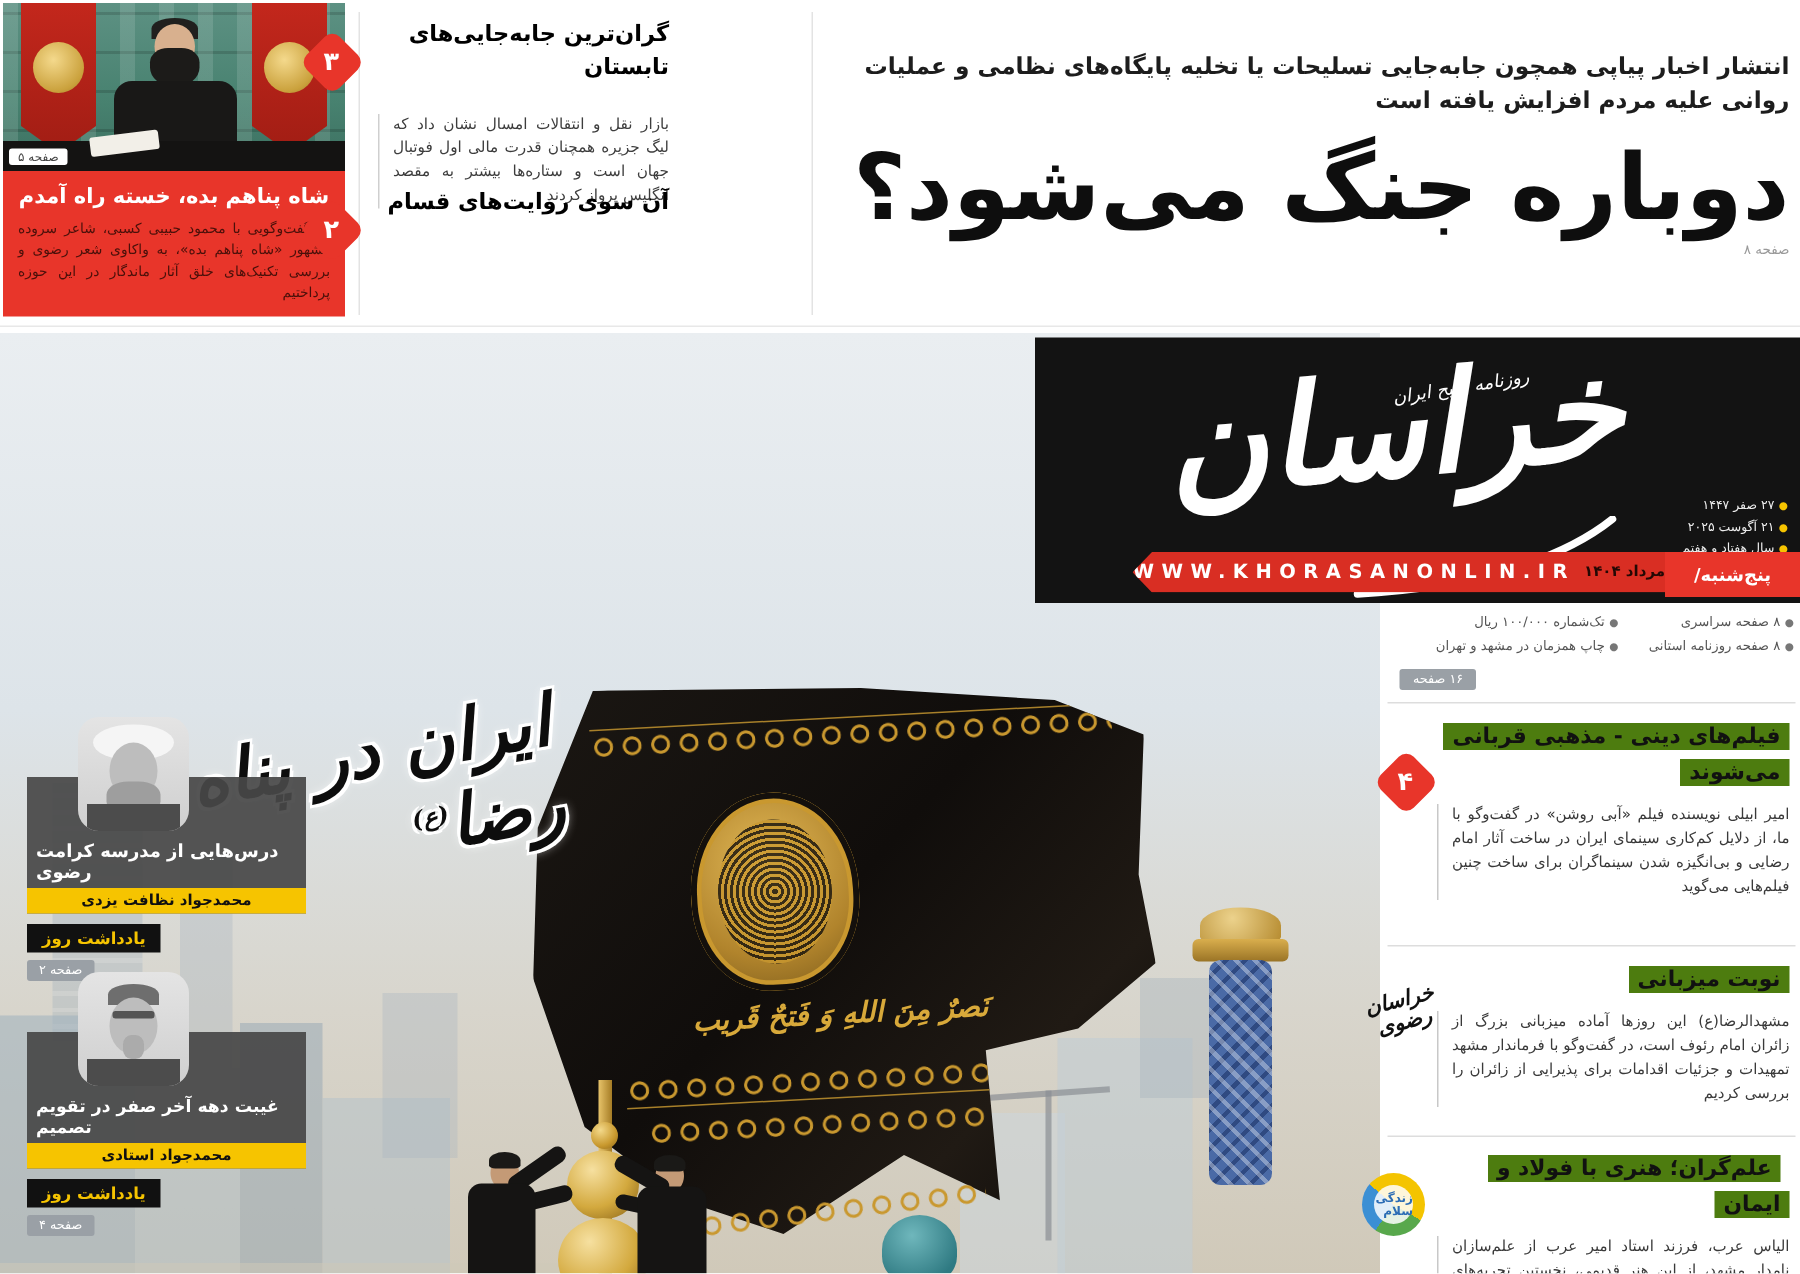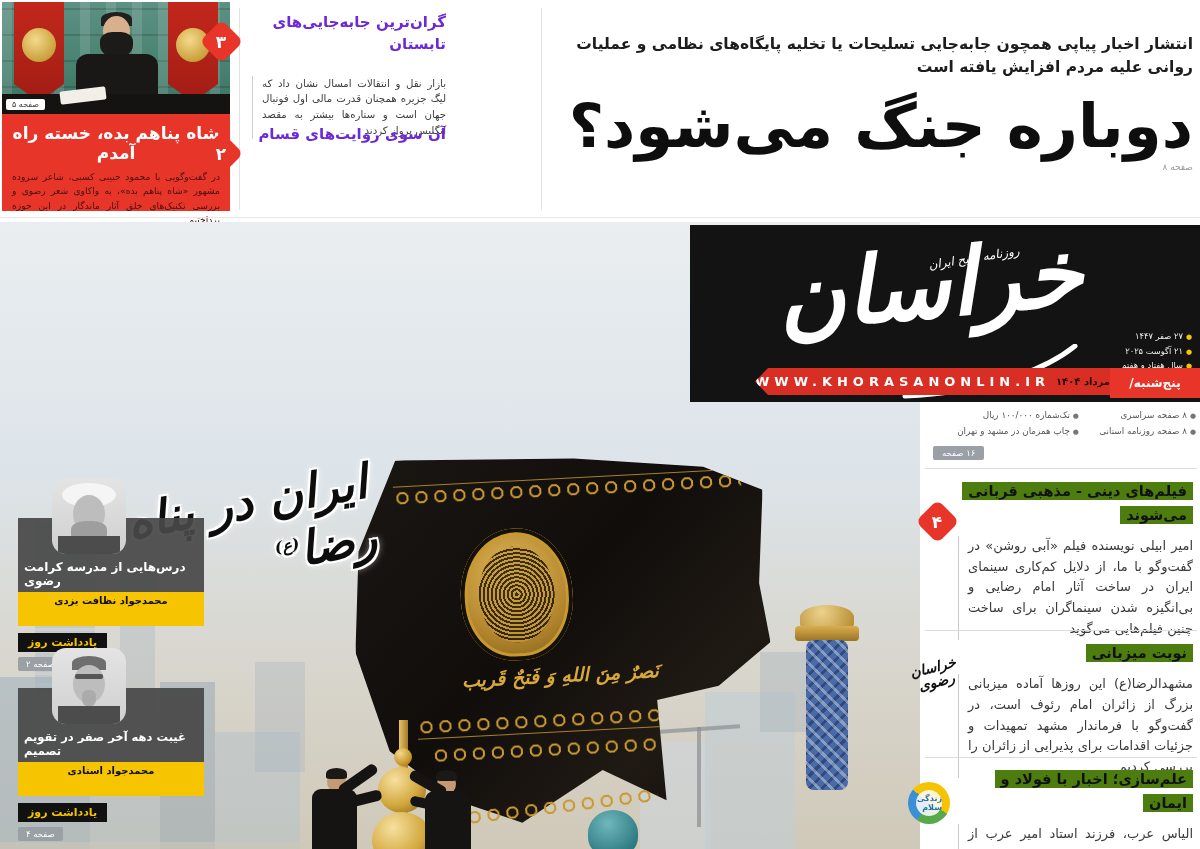--- a/index.html
+++ b/index.html
@@ -21,28 +21,28 @@
   .mhead{position:absolute;left:101px;top:14px;width:27px;height:30px;border-radius:50%;background:#d8b08e;}
   .mhair{position:absolute;left:99px;top:10px;width:31px;height:14px;border-radius:50% 50% 0 0;background:#20201e;}
   .mbeard{position:absolute;left:98px;top:30px;width:33px;height:26px;border-radius:40% 40% 55% 55%;background:#1c1b19;}
   .mbody{position:absolute;left:74px;top:52px;width:82px;height:42px;border-radius:12px 12px 0 0;background:#191817;}
   .mdesk{position:absolute;left:0;bottom:0;width:100%;height:20px;background:#141312;}
   .mbook{position:absolute;left:58px;bottom:12px;width:46px;height:13px;background:#f2efe8;
       transform:rotate(-7deg);border-radius:2px;}
   .page-label{position:absolute;left:4px;bottom:4px;background:#fff;color:#444;font-size:8px;
       padding:1px 6px;border-radius:2px;}
   .topcard-red{width:100%;height:97px;background:#e8352a;padding:9px 10px 6px;box-sizing:border-box;text-align:center;}
-  .topcard-title{color:#fff;font-weight:bold;font-size:17px;direction:rtl;}
+  .topcard-title{color:#fff;font-weight:bold;font-size:14px;direction:rtl;}
   .topcard-body{margin-top:7px;color:#49100a;font-size:9.2px;line-height:1.55;direction:rtl;text-align:justify;}
   .teaser{position:absolute;left:252px;width:238px;direction:rtl;padding-left:0;}
   .teaser .diamond{position:absolute;left:-46px;top:14px;}
   .diamond{width:31px;height:31px;background:#e8352a;border-radius:7px;transform:rotate(45deg);
       display:flex;align-items:center;justify-content:center;}
   .diamond span{transform:rotate(-45deg);color:#fff;font-weight:bold;font-size:17px;}
-  .teaser-title{font-weight:bold;font-size:15px;color:#6d28d9;line-height:1.45;text-align:right;padding-right:44px;}
+  .teaser-title{font-weight:bold;font-size:15px;color:#000000;line-height:1.45;text-align:right;padding-right:44px;}
   .teaser-body{margin-top:20px;font-size:10.2px;color:#3d3d3d;line-height:1.55;text-align:justify;
       border-left:1px solid #cfcfcf;padding-left:9px;padding-right:44px;}
   .lead{position:absolute;left:552px;top:33px;width:641px;direction:rtl;text-align:right;}
   .lead-kicker{font-size:15.5px;font-weight:600;color:#1d1d1d;line-height:1.5;}
   .lead-headline{margin-top:14px;font-size:61px;font-weight:900;color:#0e0e0e;letter-spacing:-1px;line-height:1.05;}
   .lead-page{margin-top:4px;font-size:9px;color:#999;text-align:right;}
   
   .photo-block{position:absolute;left:0;top:222px;width:920px;height:627px;overflow:hidden;
       background:linear-gradient(180deg,#eaeef1 0%,#dde4e9 40%,#d8d5cc 72%,#d0c9b9 100%);}
   .bld{position:absolute;background:#a8b5bf;}
@@ -93,21 +93,21 @@
       font-size:47px;color:#0d0d0d;line-height:1.2;
       text-shadow:-2px -2px 0 #fff,2px -2px 0 #fff,-2px 2px 0 #fff,2px 2px 0 #fff,0 0 8px rgba(255,255,255,.9);}
   .callig sup{font-size:16px;vertical-align:super;}
   
   .note{position:absolute;left:18px;width:186px;}
   .note-avatar{position:absolute;left:34px;top:0;width:74px;height:76px;border-radius:14px;overflow:hidden;
       background:linear-gradient(180deg,#e4e4e4,#cfcfcf);z-index:2;}
   .note-panel{position:relative;margin-top:40px;background:rgba(72,72,72,.93);padding:40px 6px 0;box-sizing:border-box;}
   .note-title{color:#fff;font-weight:bold;font-size:12px;text-align:left;direction:rtl;padding:2px 0 4px;}
   .note-author{background:#f6c400;color:#101010;font-size:10px;font-weight:bold;text-align:center;
-      height:34px;line-height:17px;direction:rtl;margin:0 -6px;}
+      height:17px;line-height:17px;direction:rtl;margin:0 -6px;}
   .note-chip{display:inline-block;background:#111;color:#f6c400;font-weight:bold;font-size:11px;
       padding:3px 10px;margin-top:7px;direction:rtl;}
   .note-page{display:block;width:max-content;background:#9aa0a6;color:#fff;font-size:8.5px;
       padding:2px 8px;border-radius:2px;margin-top:5px;}
   .turban{position:absolute;left:10px;top:5px;width:54px;height:24px;border-radius:50%;background:#f5f5f5;}
   .face-g{position:absolute;left:21px;top:17px;width:32px;height:38px;border-radius:50%;background:#bdbdbd;}
   .beard-g{position:absolute;left:19px;top:43px;width:36px;height:22px;border-radius:40%;background:#9e9e9e;}
   .robe-g{position:absolute;left:6px;top:58px;width:62px;height:20px;background:#4c4c4c;}
   .hair-g{position:absolute;left:20px;top:8px;width:34px;height:14px;border-radius:50% 50% 0 0;background:#6e6e6e;}
   .glasses-g{position:absolute;left:23px;top:26px;width:28px;height:5px;background:#555;border-radius:2px;}
@@ -133,21 +133,21 @@
   .mast-info{position:absolute;left:930px;top:408px;width:266px;direction:rtl;
       display:grid;grid-template-columns:44% 56%;font-size:8.8px;color:#555;line-height:1.8;}
   .mast-info .dot{color:#777;margin-left:3px;font-size:7px;}
   .pages-badge{position:absolute;left:933px;top:446px;background:#9aa0a6;color:#fff;font-size:8.5px;
       padding:2px 9px;border-radius:2px;direction:rtl;}
   
   .side-div{position:absolute;left:925px;width:272px;height:1px;background:#ddd;}
   .sideblock{position:absolute;left:958px;width:235px;direction:rtl;}
   .side-title{font-weight:bold;font-size:14.5px;color:#111;line-height:1.65;text-align:right;}
   .side-title .hl{background:#4d7c0f;padding:1px 6px;box-decoration-break:clone;-webkit-box-decoration-break:clone;}
-  .side-body{margin-top:8px;font-size:13px;color:#3a3a3a;line-height:1.6;text-align:justify;
+  .side-body{margin-top:8px;font-size:10px;color:#3a3a3a;line-height:1.6;text-align:justify;
       border-left:1px solid #c8c8c8;padding-left:9px;}
   .side-logo-cal{position:absolute;left:-52px;top:18px;width:58px;text-align:center;
       font-family:"DejaVu Serif",serif;font-style:italic;font-weight:bold;font-size:14px;
       transform:rotate(-14deg);color:#101010;line-height:1.1;direction:rtl;}
   .side-logo-circ{position:absolute;left:-50px;top:14px;width:42px;height:42px;border-radius:50%;
       background:conic-gradient(#f4c400 0 120deg,#58a84c 120deg 215deg,#3b8fd4 215deg 310deg,#f4c400 310deg);
       display:flex;align-items:center;justify-content:center;}
   .side-logo-circ span{background:rgba(255,255,255,.85);border-radius:50%;width:26px;height:26px;
       font-size:8px;font-weight:bold;color:#2c6db5;display:flex;align-items:center;justify-content:center;direction:rtl;}
 </style>
@@ -330,17 +330,17 @@
     <div class="side-title"><span class="hl">نوبت میزبانی</span></div>
     <div class="side-body">مشهدالرضا(ع) این روزها آماده میزبانی بزرگ از زائران امام رئوف است، در گفت‌وگو با فرماندار مشهد تمهیدات و جزئیات اقدامات برای پذیرایی از زائران را بررسی کردیم</div>
   </div>
 
   <div class="side-div" style="top:757px;"></div>
 
   <div class="sideblock" style="top:768px;">
     <div class="side-logo-circ">
         <span>زندگی سلام</span>
       </div>
-    <div class="side-title"><span class="hl">علم‌سازی؛ اخبار با فولاد و ایمان</span></div>
+    <div class="side-title"><span class="hl">علم‌گران؛ هنری با فولاد و ایمان</span></div>
     <div class="side-body">الیاس عرب، فرزند استاد امیر عرب از علم‌سازان نامدار مشهد، از این هنر قدیمی، نخستین تجربه‌های کودکی در کنار پدر، سختی‌های شکل دادن به فولاد، پیوند عمیق ایمان با هنر و... می‌گوید</div>
   </div>
 
 </div>
 
 </body></html>

